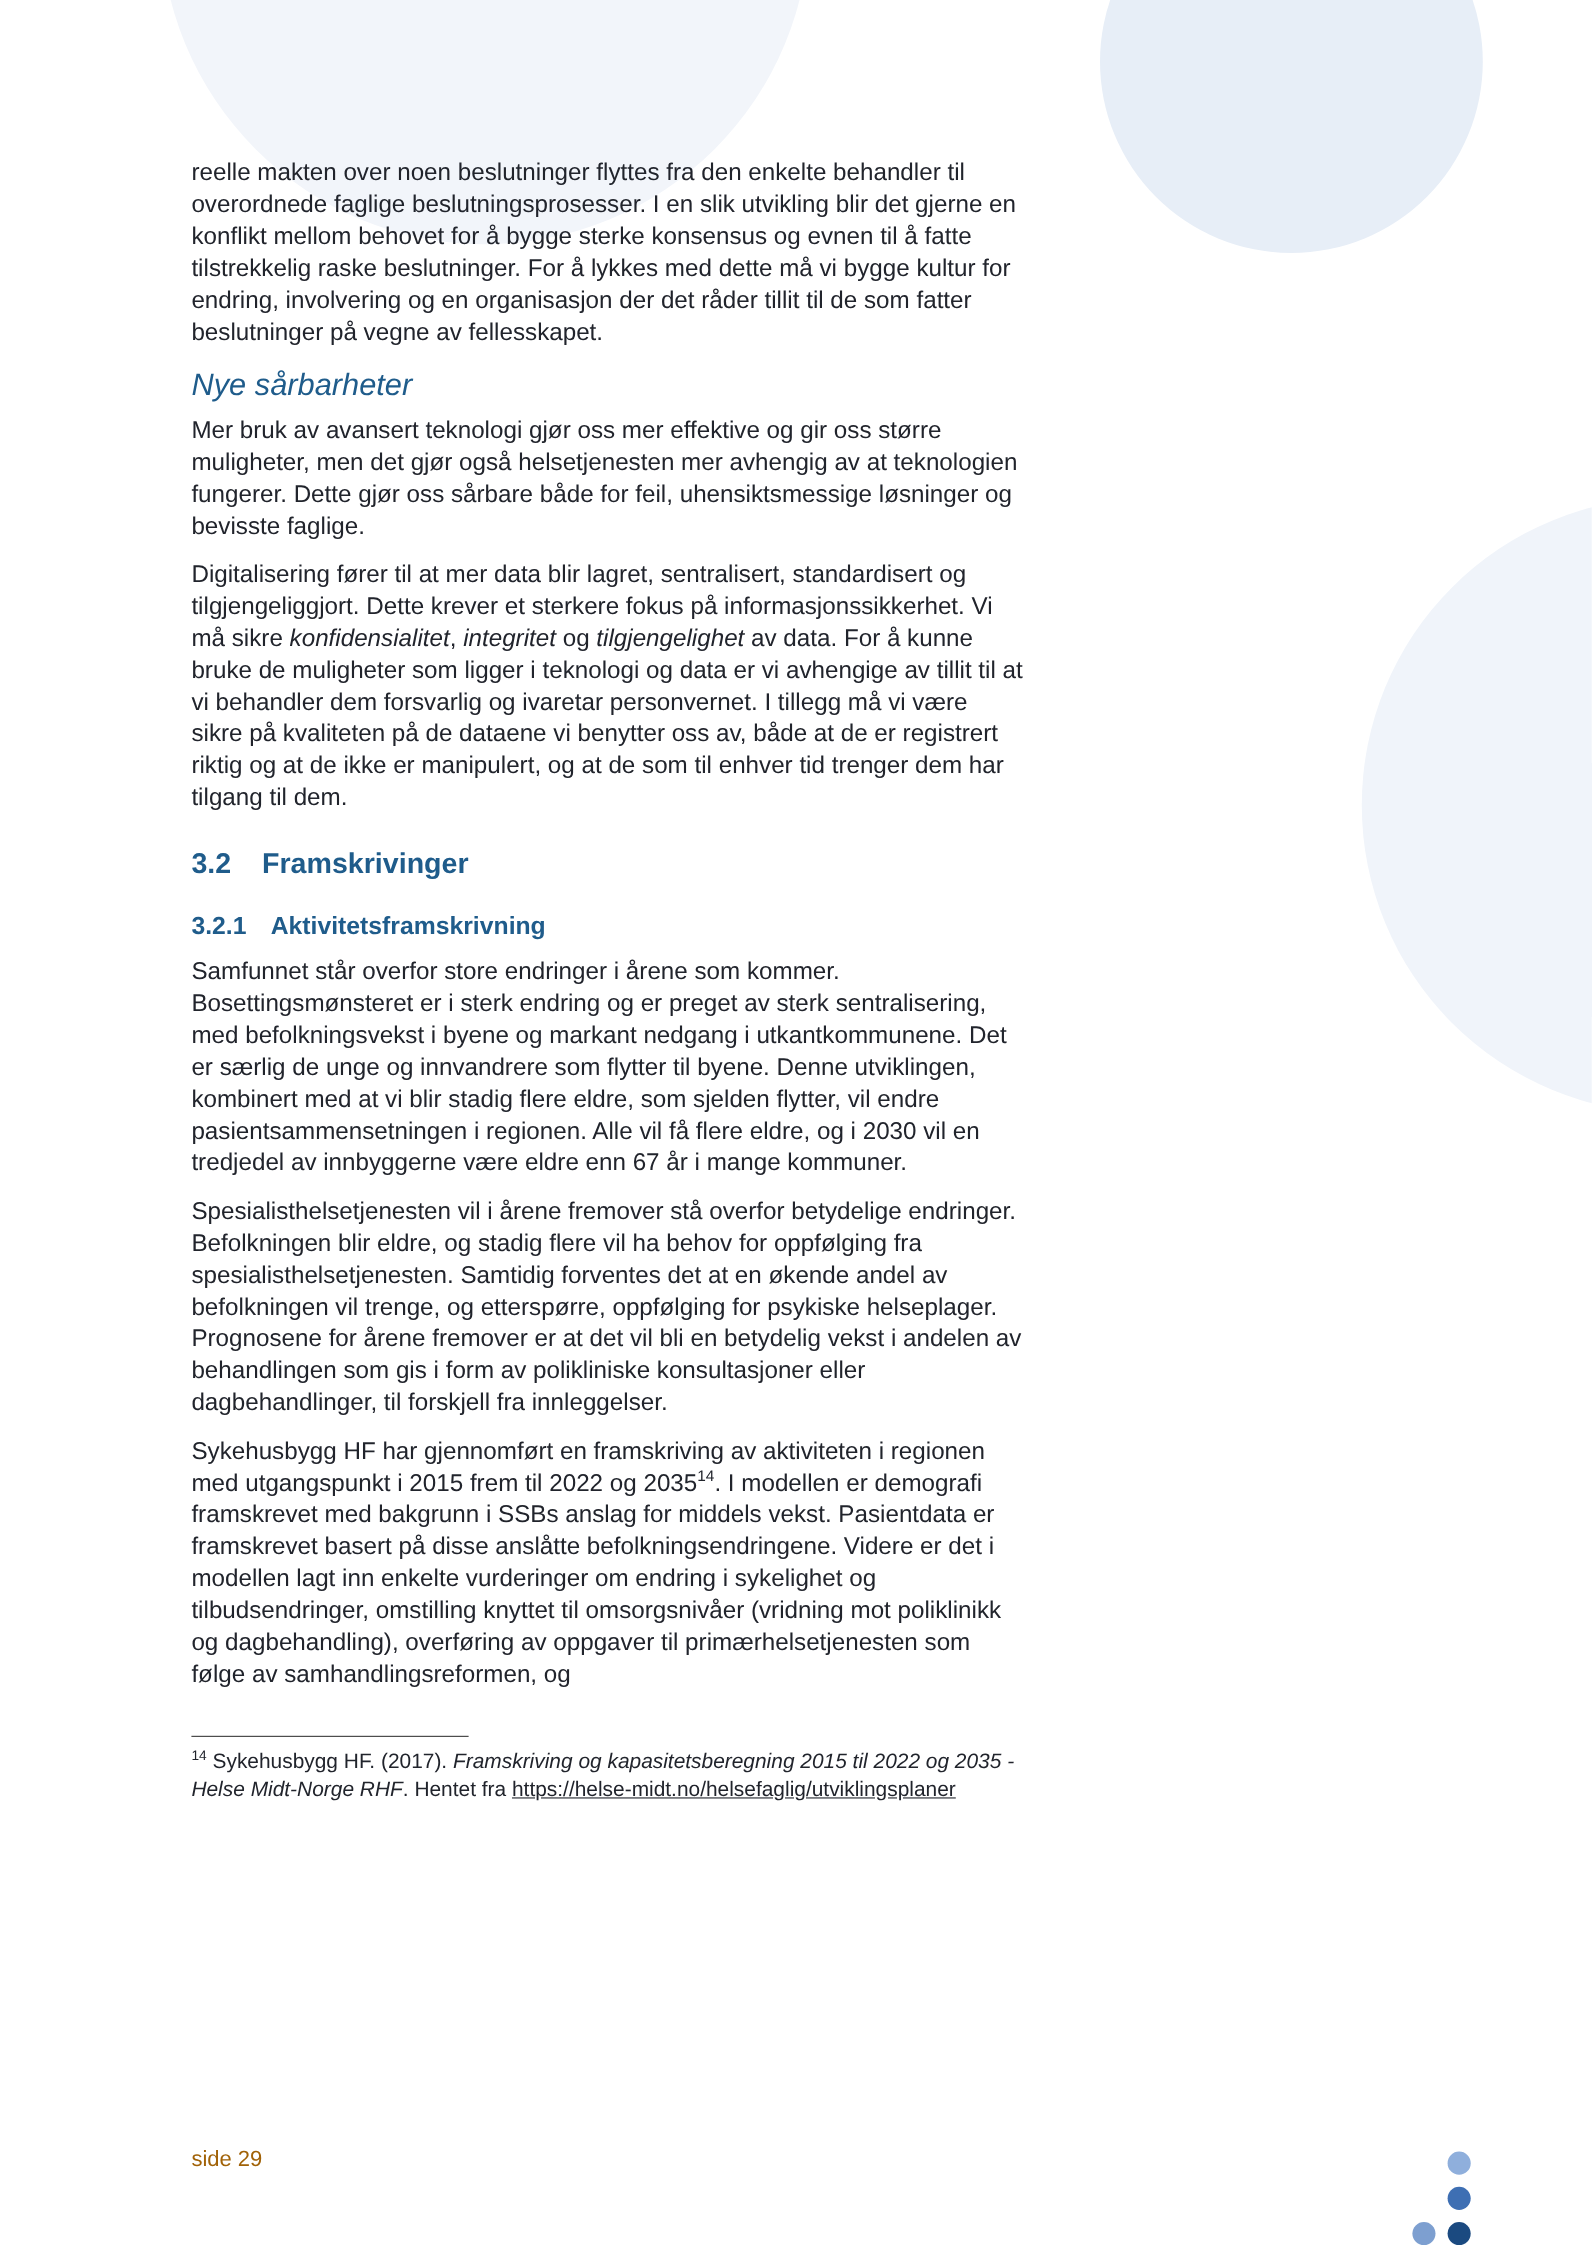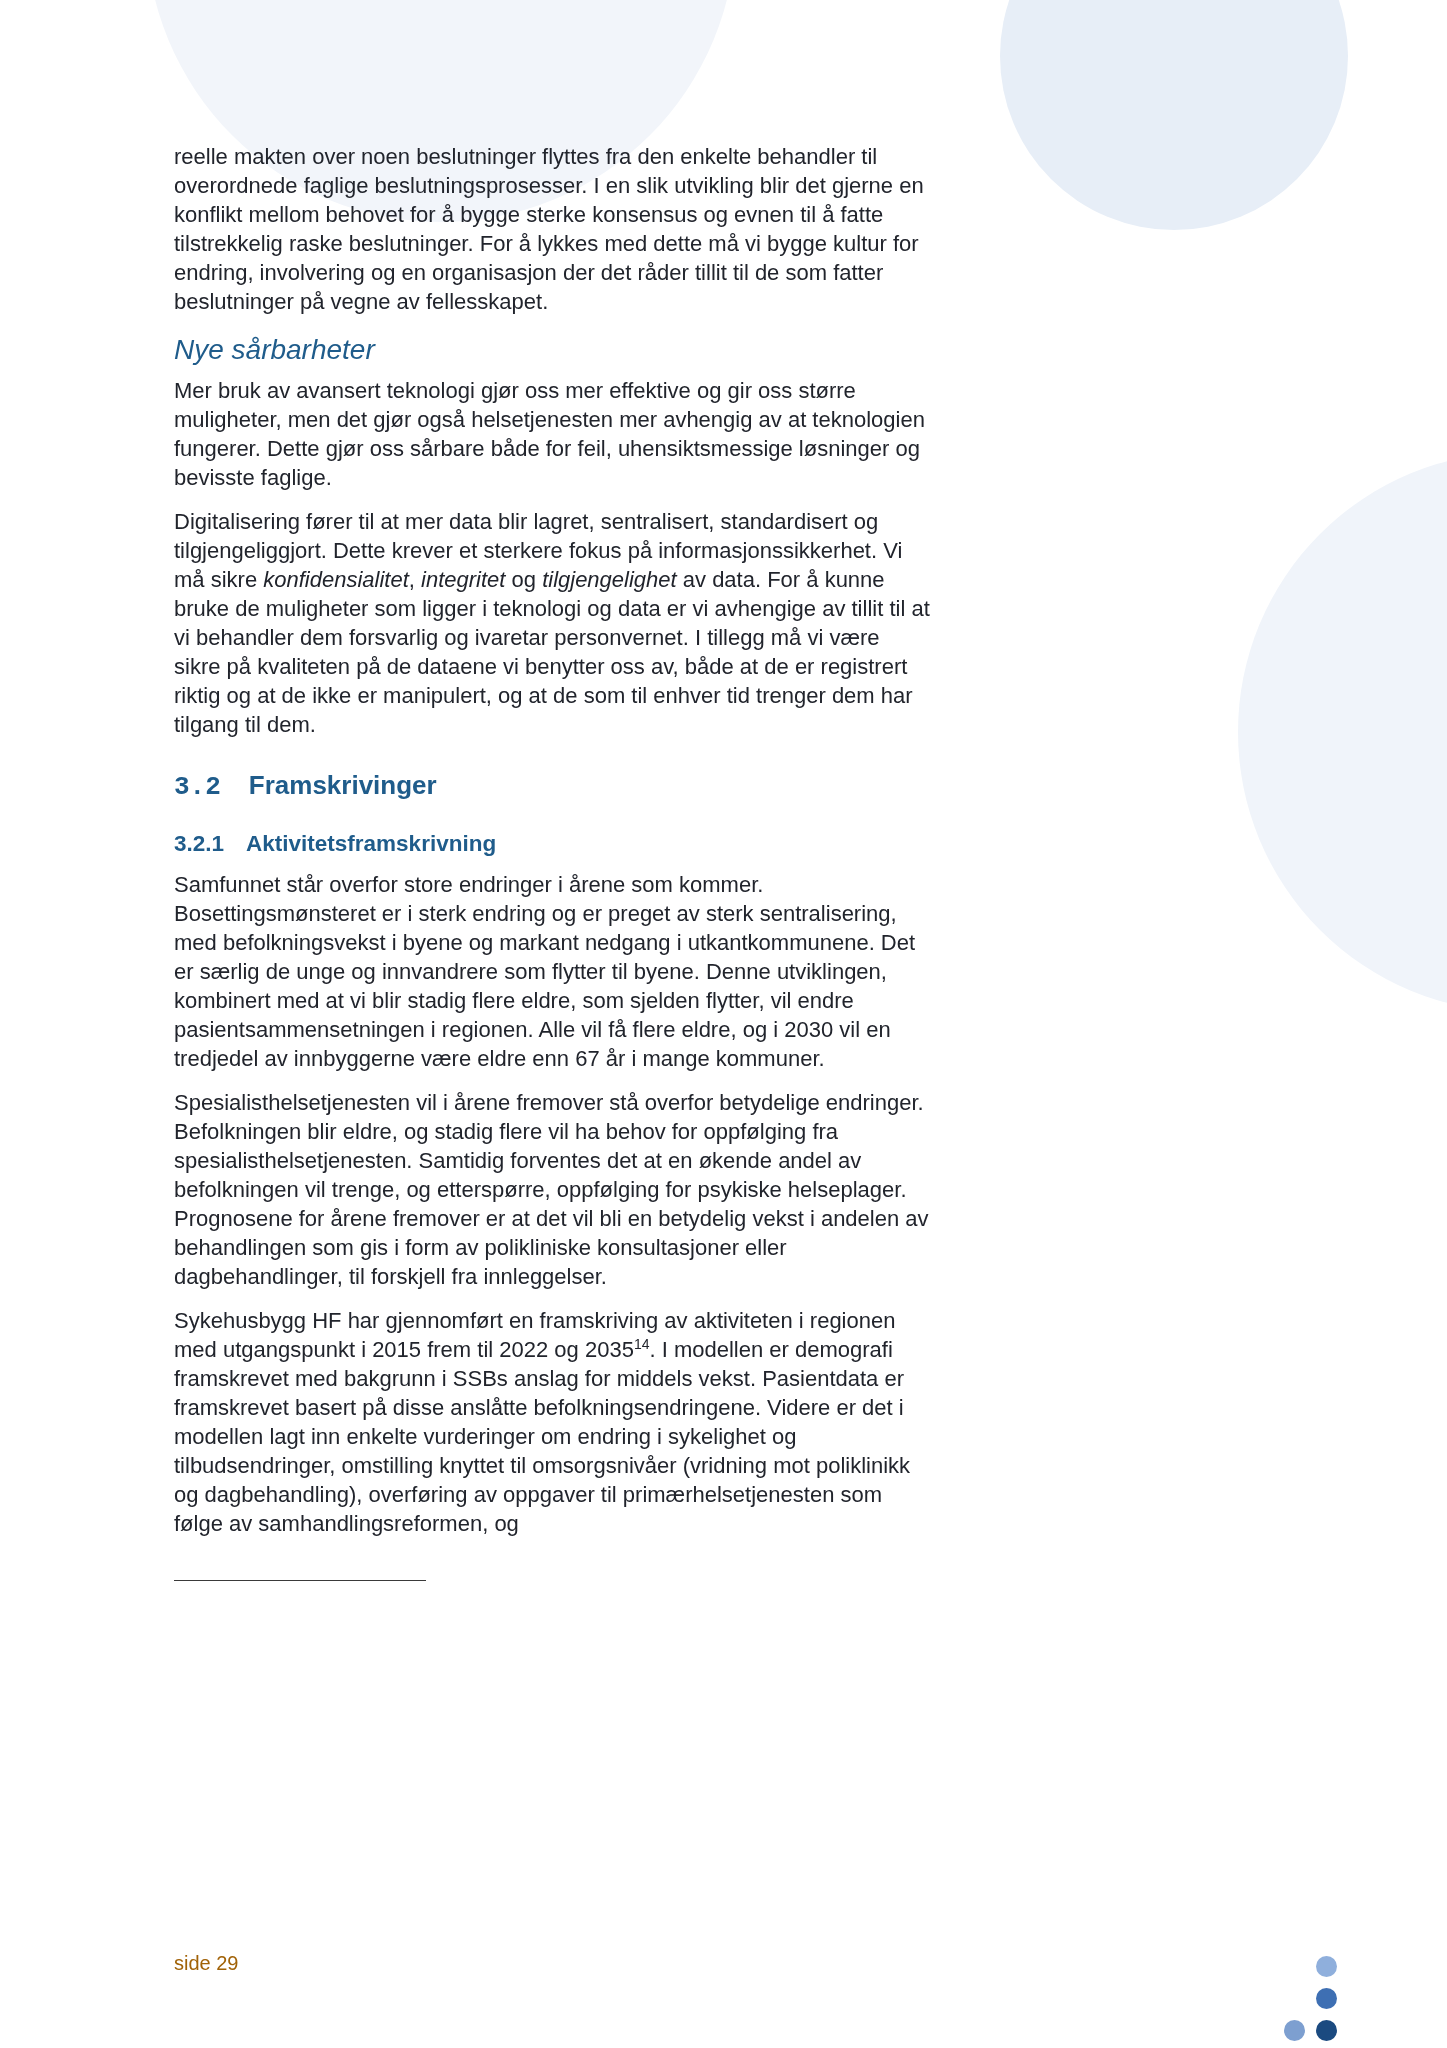--- a/index.html
+++ b/index.html
@@ -23,21 +23,21 @@
   p.body { margin:12px 0 15px 0; }
   em { }
 
   .h-italic {
     color:#1f5c8b; font-style:italic; font-weight:400;
     font-size:28px; line-height:29px; margin:19px 0 12px;
   }
   .h-section { color:#1f5c8b; font-weight:700; font-size:26px; line-height:32px; margin:30px 0 16px; }
   .h-sub     { color:#1f5c8b; font-weight:700; font-size:22.5px; line-height:29px; margin:26px 0 6px; }
   .h-num { display:inline-block; }
-  .h-section .h-num { margin-right:28px;font-family:Liberation Mono, monospace; }
+  .h-section .h-num { margin-right:28px; }
   .h-sub .h-num { margin-right:22px; }
 
   sup.fn-ref { font-size:14px; vertical-align:super; line-height:0; }
 
   .footnote-block { margin-top:42px; font-size:19px; line-height:26px; }
   .footnote-rule { width:252px; border-top:1.5px solid #3a3a3a; margin-bottom:10px; }
   .footnote-block sup.fn-ref { font-size:12.5px; }
   .link { text-decoration:underline; color:inherit; cursor:pointer; }
 
   .page-footer {
@@ -74,20 +74,21 @@
   <h3 class="h-sub"><span class="h-num">3.2.1</span><span>Aktivitetsframskrivning</span></h3>
 
   <p class="body"><span>Samfunnet står overfor store endringer i årene som kommer. Bosettingsmønsteret er i sterk endring og er preget av sterk sentralisering, med befolkningsvekst i byene og markant nedgang i utkantkommunene. Det er særlig de unge og innvandrere som flytter til byene. Denne utviklingen, kombinert med at vi blir stadig flere eldre, som sjelden flytter, vil endre pasientsammensetningen i regionen. Alle vil få flere eldre, og i 2030 vil en tredjedel av innbyggerne være eldre enn 67 år i mange kommuner.</span></p>
 
   <p class="body"><span>Spesialisthelsetjenesten vil i årene fremover stå overfor betydelige endringer. Befolkningen blir eldre, og stadig flere vil ha behov for oppfølging fra spesialisthelsetjenesten. Samtidig forventes det at en økende andel av befolkningen vil trenge, og etterspørre, oppfølging for psykiske helseplager. Prognosene for årene fremover er at det vil bli en betydelig vekst i andelen av behandlingen som gis i form av polikliniske konsultasjoner eller dagbehandlinger, til forskjell fra innleggelser.</span></p>
 
   <p class="body"><span>Sykehusbygg HF har gjennomført en framskriving av aktiviteten i regionen med utgangspunkt i 2015 frem til 2022 og 2035</span><sup class="fn-ref">14</sup><span>. I modellen er demografi framskrevet med bakgrunn i SSBs anslag for middels vekst. Pasientdata er framskrevet basert på disse anslåtte befolkningsendringene. Videre er det i modellen lagt inn enkelte vurderinger om endring i sykelighet og tilbudsendringer, omstilling knyttet til omsorgsnivåer (vridning mot poliklinikk og dagbehandling), overføring av oppgaver til primærhelsetjenesten som følge av samhandlingsreformen, og</span></p>
 
   <div class="footnote-block">
     <div class="footnote-rule"></div>
+    <div class="footnote-text"><sup class="fn-ref">14</sup><span> Sykehusbygg HF. (2017). </span><em>Framskriving og kapasitetsberegning 2015 til 2022 og 2035 - Helse Midt-Norge RHF</em><span>. Hentet fra </span><a class="link">https://helse-midt.no/helsefaglig/utviklingsplaner</a></div>
   </div>
 
 </main>
 
 <div class="page-footer">side 29</div>
 
 <div class="logo">
   <span class="dot dot-top"></span>
   <span class="dot dot-mid"></span>
   <span class="dot dot-left"></span>

